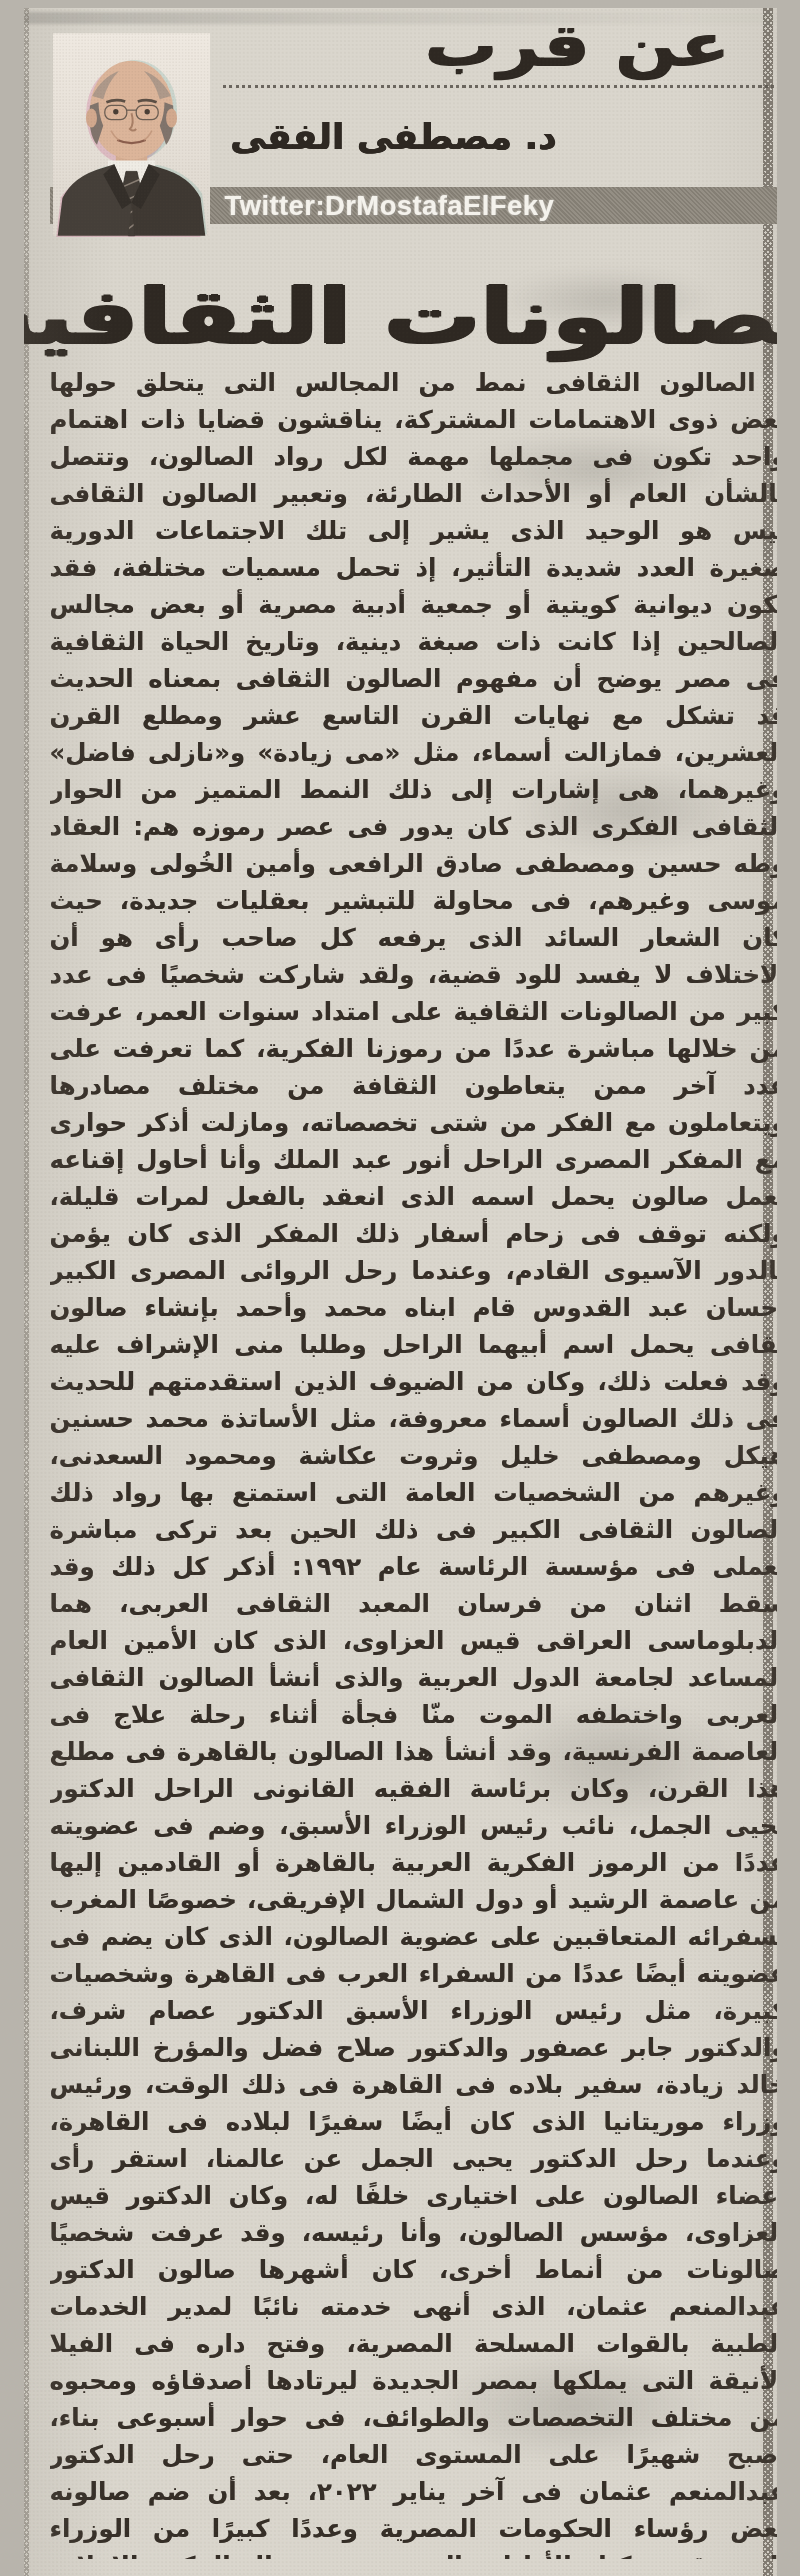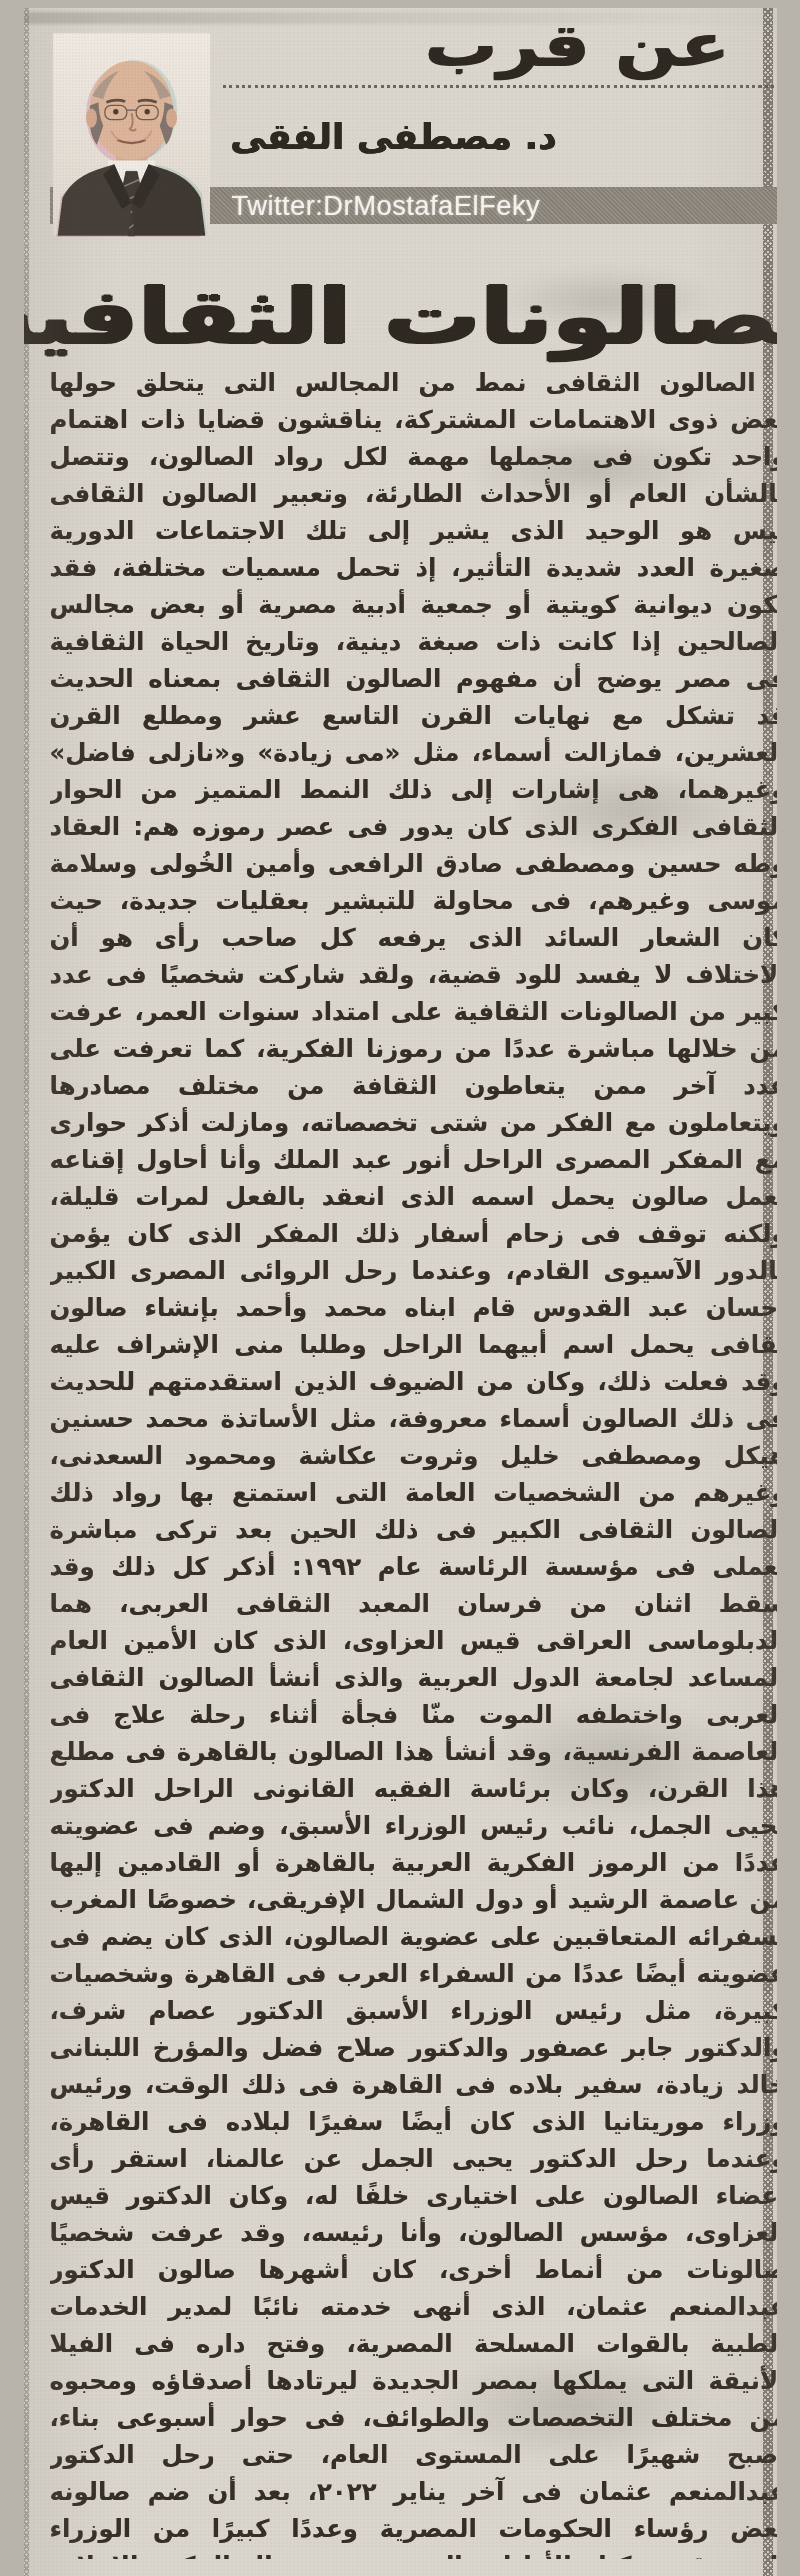--- a/index.html
+++ b/index.html
@@ -61,25 +61,24 @@
   .twitter-band{
     position:absolute;top:179px;left:26px;width:749px;height:37px;
     background-color:var(--band-bg,#8e887d);
     background-image:repeating-linear-gradient(45deg, rgba(255,255,255,.06) 0 1.6px, rgba(0,0,0,.07) 1.6px 3.1px);
     display:flex;align-items:center;z-index:1;
   }
   .twitter-text{
     direction:ltr;
     margin-left:175px;
     font-family:"Liberation Sans",sans-serif;
-    font-weight:normal;font-size:27.5px;letter-spacing:0.4px;
+    font-weight:bold;font-size:27.5px;letter-spacing:0.4px;
     color:var(--band-text,#f4f2ec);
     text-shadow:0 0 2.4px rgba(244,242,236,.85), 0.8px 0.8px 0 rgba(110,105,98,.55);
     white-space:nowrap;
-    padding-left:7px;
   }
   .article-title{
     position:absolute;top:269px;left:23.6px;width:732px;margin:0;
     direction:rtl;text-align:center;
     font-size:76px;font-weight:bold;line-height:1.05;
     color:var(--headline-ink,#2c2620);
     white-space:nowrap;
   }
   .article-title .title-inner{
     display:inline-block;transform:scaleX(1.26);transform-origin:center;

